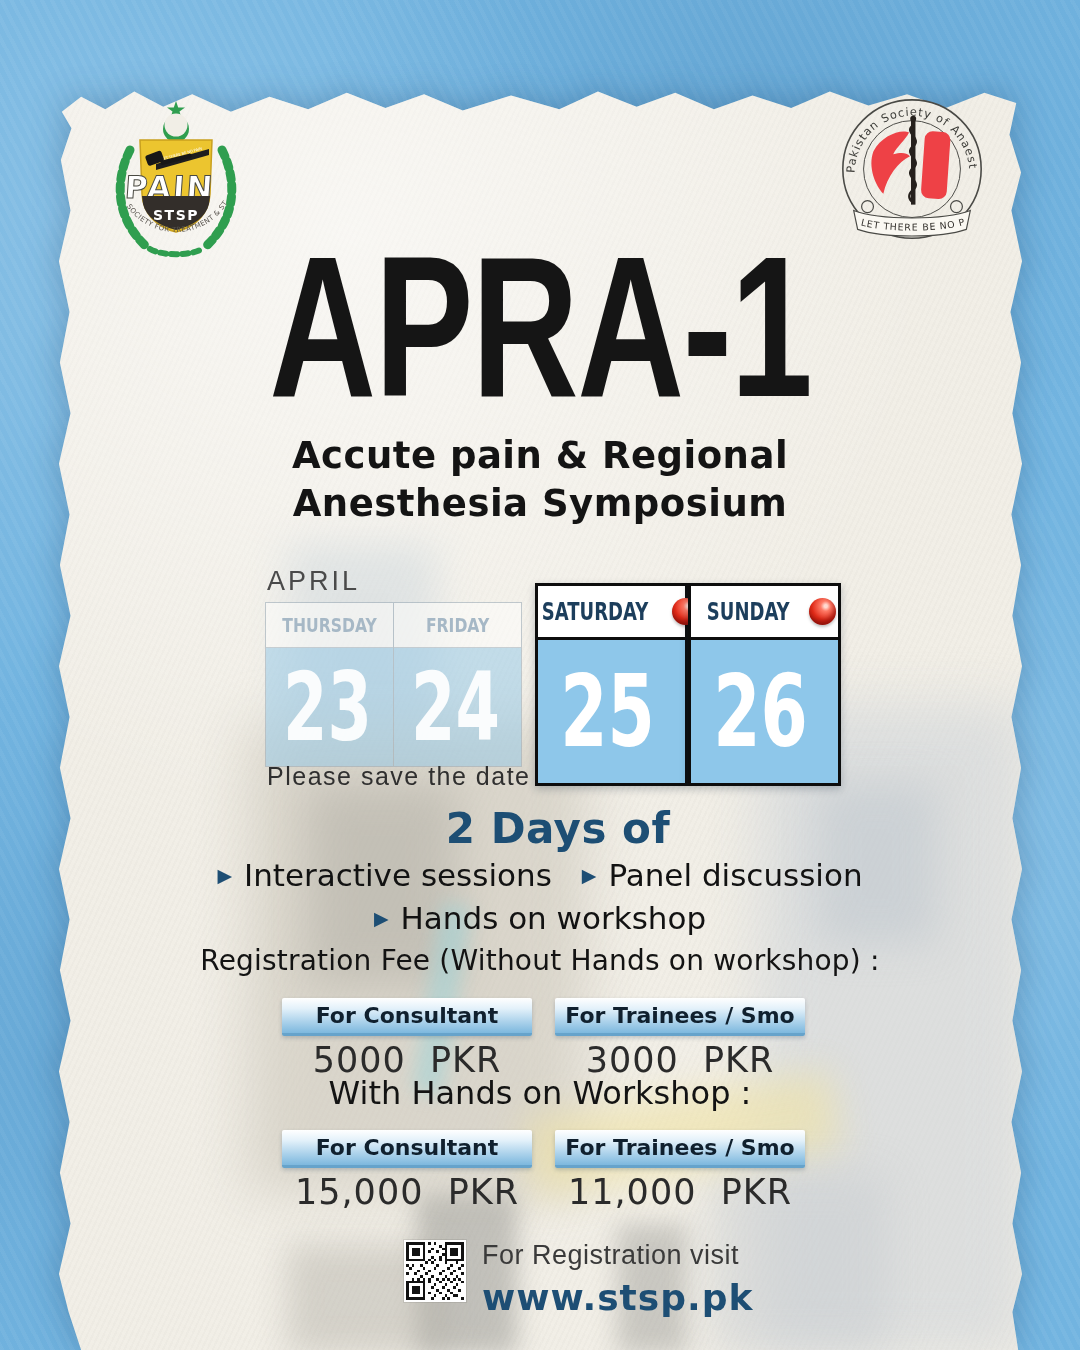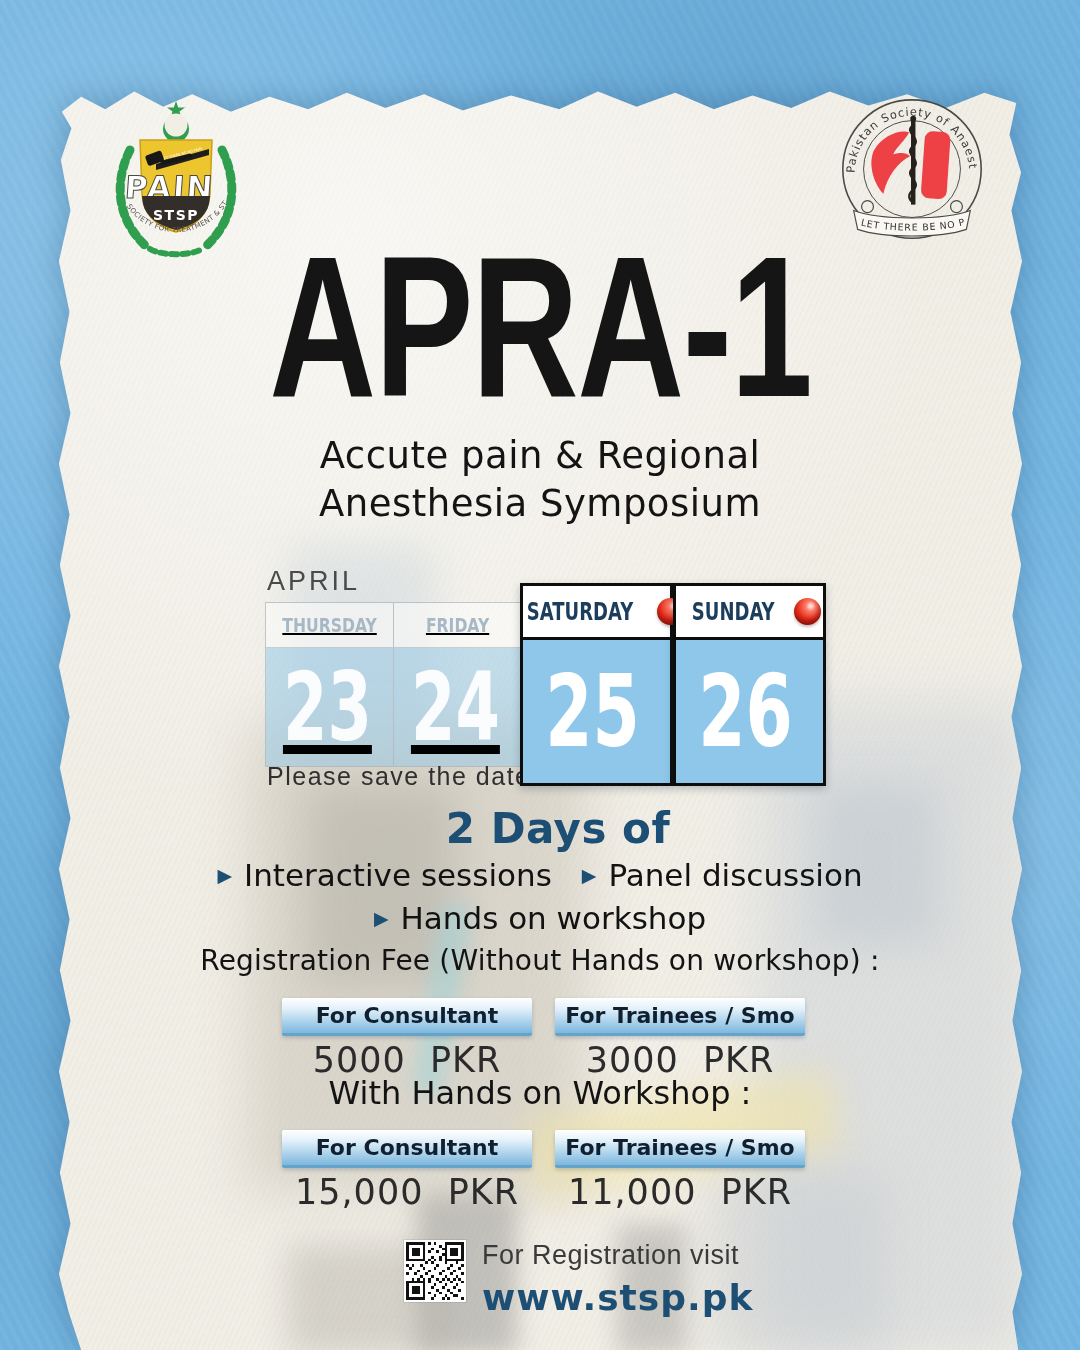--- a/index.html
+++ b/index.html
@@ -39,39 +39,39 @@
   .blob { position:absolute; pointer-events:none; }
   
   .logo-left  { position:absolute; left:95px;  top:98px;  width:162px; height:165px; }
   .logo-right { position:absolute; left:828px; top:88px;  width:168px; height:172px; }
   
   .title { position:absolute; left:0; right:0; top:234px; text-align:center;
     font-family:"Liberation Sans",sans-serif; font-weight:900; color:#151515;
     font-size:200px; line-height:185px; letter-spacing:-2px; white-space:nowrap; }
   .title .cond { display:inline-block; transform:scaleX(.74); transform-origin:center; }
   .subtitle { position:absolute; left:0; right:0; top:432px; text-align:center;
-    font-size:37px; line-height:48px; font-weight:400; color:#141414; letter-spacing:.5px; }
+    font-size:37px; line-height:48px; font-weight:700; color:#141414; letter-spacing:.5px; }
   
   .calendar { position:absolute; left:265px; top:566px; width:562px; height:232px; }
   .cal-month { position:absolute; left:2px; top:0; font-family:"Liberation Sans",sans-serif;
     font-size:27px; color:#4a4a4a; letter-spacing:3px; }
   .cal-note { position:absolute; left:2px; top:196px; font-family:"Liberation Sans",sans-serif;
     font-size:25px; color:#2f2f2f; letter-spacing:1.5px; }
   .cal-faded { position:absolute; left:0; top:36px; display:flex;
-    border:1px solid rgba(150,165,178,.55);text-decoration:underline; }
+    border:1px solid rgba(150,165,178,.55); }
   .fcol { width:127px; }
   .fcol + .fcol { border-left:1px solid rgba(150,165,178,.55); }
   .fhead { height:44px; background:rgba(253,253,251,.55); display:flex; align-items:center;
     justify-content:center; font-weight:bold; font-size:20px; color:#a6b8c6;
     border-bottom:1px solid rgba(150,165,178,.5); }
   .fbody { height:118px; background:rgba(146,199,231,.5); display:flex; align-items:center;
     justify-content:flex-end; }
   .fnum { font-size:94px; font-weight:bold; color:rgba(255,255,255,.92); }
   .cond { display:inline-block; transform:scaleX(.78); transform-origin:center; white-space:nowrap; }
-  .cal-active { position:absolute; left:255px; top:17px; display:flex; z-index:3;border-radius:12px; }
+  .cal-active { position:absolute; left:270px; top:17px; display:flex; z-index:3;border-radius:12px; }
   .acol { width:147px; border:3px solid #0d0d0d; background:#fff; height:197px;
     box-shadow:0 3px 8px rgba(20,40,60,.25); display:flex; flex-direction:column; }
   .ahead { height:51px; background:#fff; border-bottom:3px solid #0d0d0d; display:flex;
     align-items:center; justify-content:center; gap:6px;
     font-weight:bold; font-size:24px; color:#1c3e5c; }
   .pin { width:27px; height:27px; border-radius:50%; flex:0 0 auto;
     background:radial-gradient(circle at 62% 30%, #ffd9d0 0 6%, #ff7a66 20%, #e02a18 55%, #8f0f07 100%);
     box-shadow:inset -2px -4px 5px rgba(90,0,0,.45), 0 2px 3px rgba(0,0,0,.25); }
   .abody { flex:1; background:#8ec7ea; display:flex; align-items:center; }
   .anum { font-size:100px; font-weight:bold; color:#ffffff; transform:scaleX(.68); }

